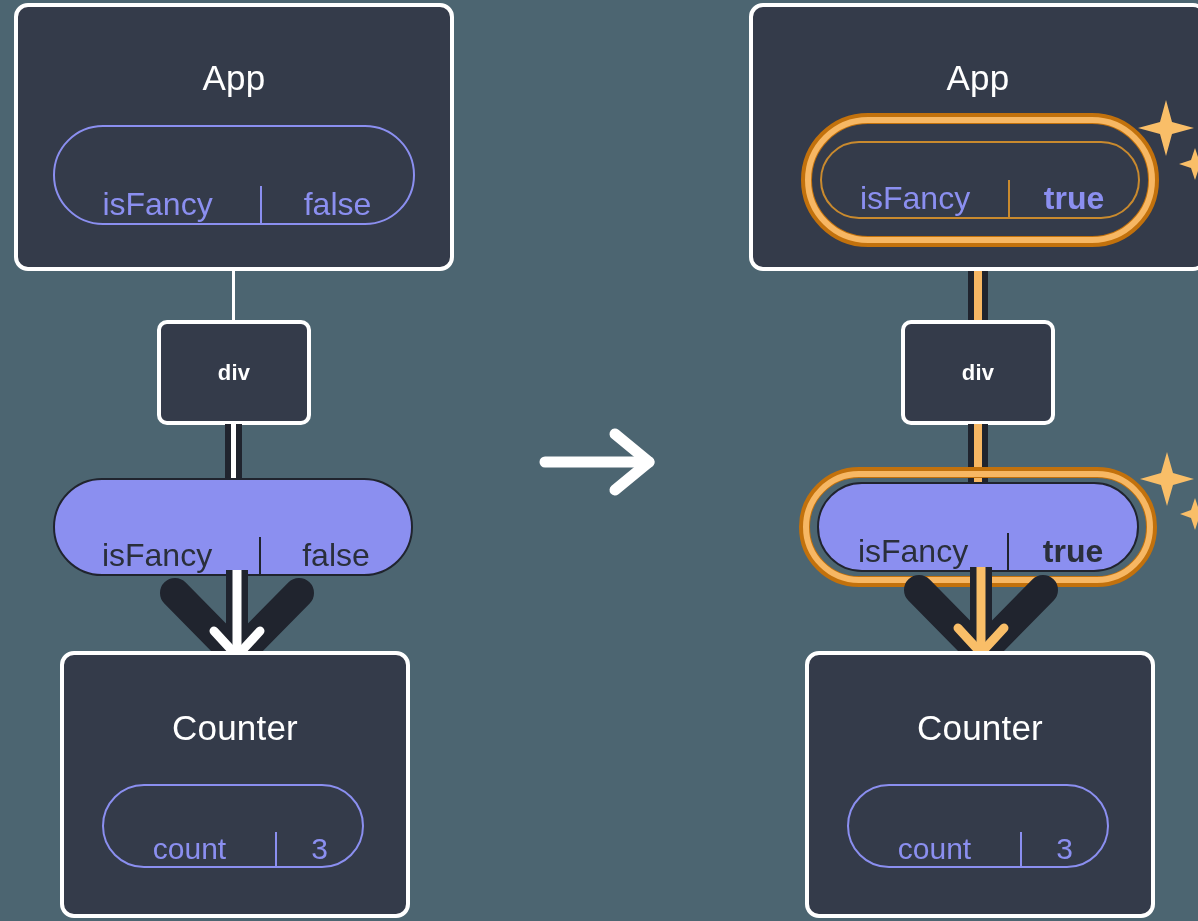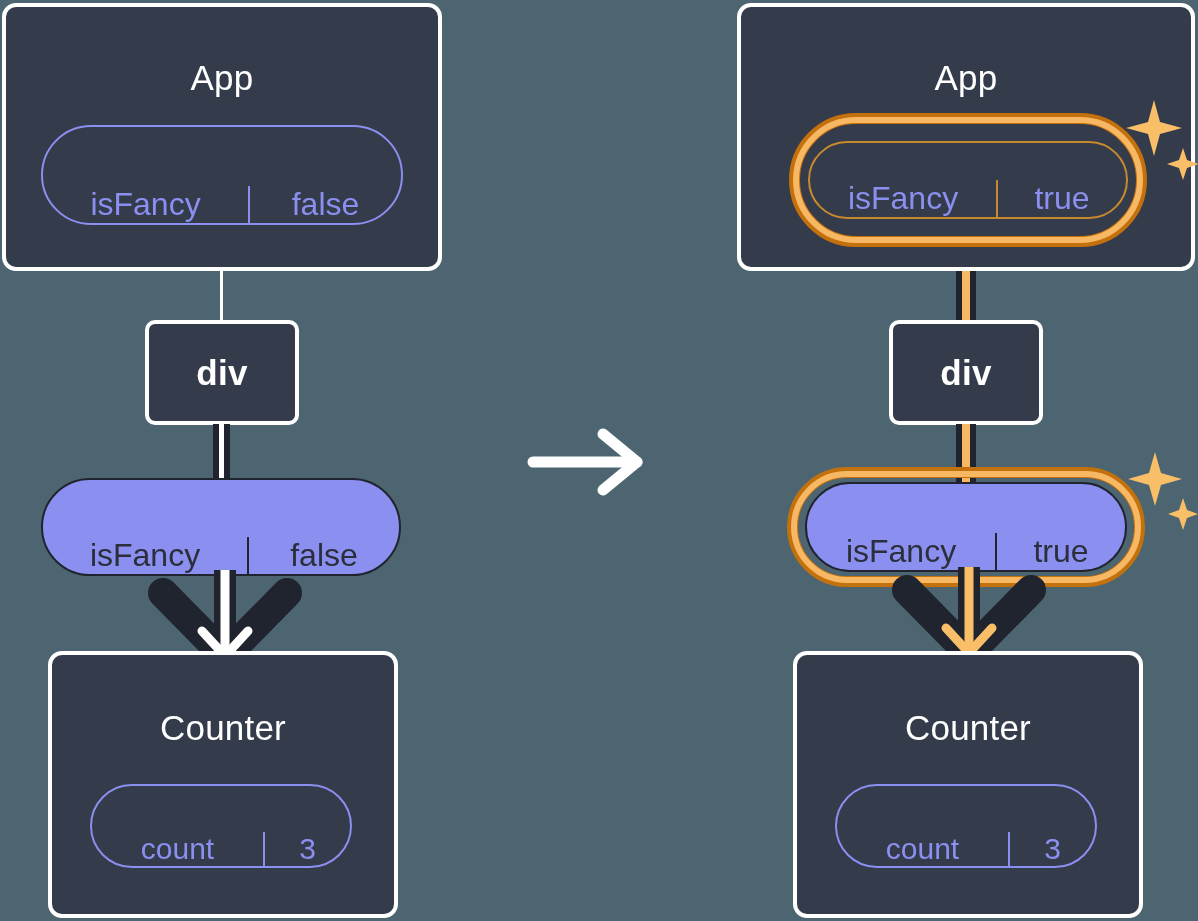--- a/index.html
+++ b/index.html
@@ -3,21 +3,21 @@
 <meta charset="utf-8">
 <style>
   html,body{margin:0;padding:0;}
   body{
     width:1198px;height:921px;
     background:#4C6571;
     font-family:"Liberation Sans", sans-serif;
     overflow:hidden;
     position:relative;
   }
-  #stage{position:absolute;left:0;top:0;width:1056px;height:921px;}
+  #stage{position:absolute;left:12px;top:0;width:1056px;height:921px;}
 
   
   .node{
     position:absolute;
     background:#343B4A;
     border:4px solid #FFFFFF;
     border-radius:14px;
     box-sizing:border-box;
   }
   .node-title{
@@ -29,21 +29,21 @@
     letter-spacing:.2px;
   }
   .node-small{
     position:absolute;
     background:#343B4A;
     border:4px solid #FFFFFF;
     border-radius:10px;
     box-sizing:border-box;
     display:flex;align-items:center;justify-content:center;
     color:#FFFFFF;
-    font-size:35px;
+    font-size:22px;
     font-weight:bold;
     letter-spacing:.3px;
   }
 
   
   .pill{
     position:absolute;
     box-sizing:border-box;
     display:flex;
     align-items:flex-end;
@@ -67,21 +67,21 @@
   .pill.outline .cell.v{border-left:2px solid #8B8FF0;}
 
   
   .pill.solid{
     background:#8B8FF0;
     border:2px solid #20242E;
   }
   .pill.solid .cell{color:#2A2F3B;font-size:32px;}
   .pill.solid .cell.v{border-left:2px solid #20242E;}
 
-  .bold{font-weight:normal;}
+  .bold{font-weight:bold;}
 
   
   .ringwrap{position:absolute;}
   .ringwrap .ring-outer{
     position:absolute;left:0;top:0;right:0;bottom:0;
     border:11px solid #C2710C;
     border-radius:999px;
     box-sizing:border-box;
     pointer-events:none;
   }

